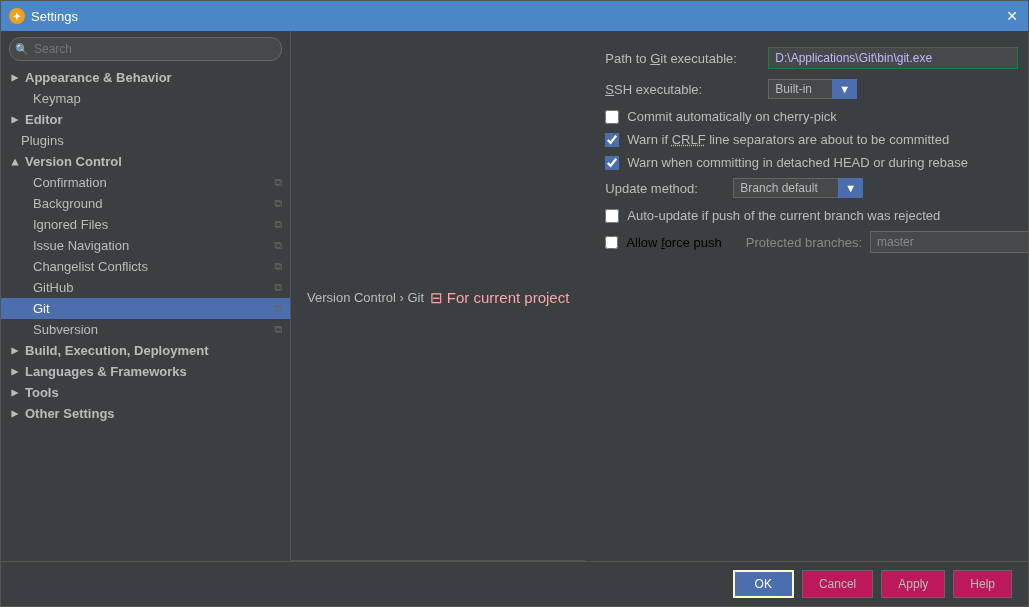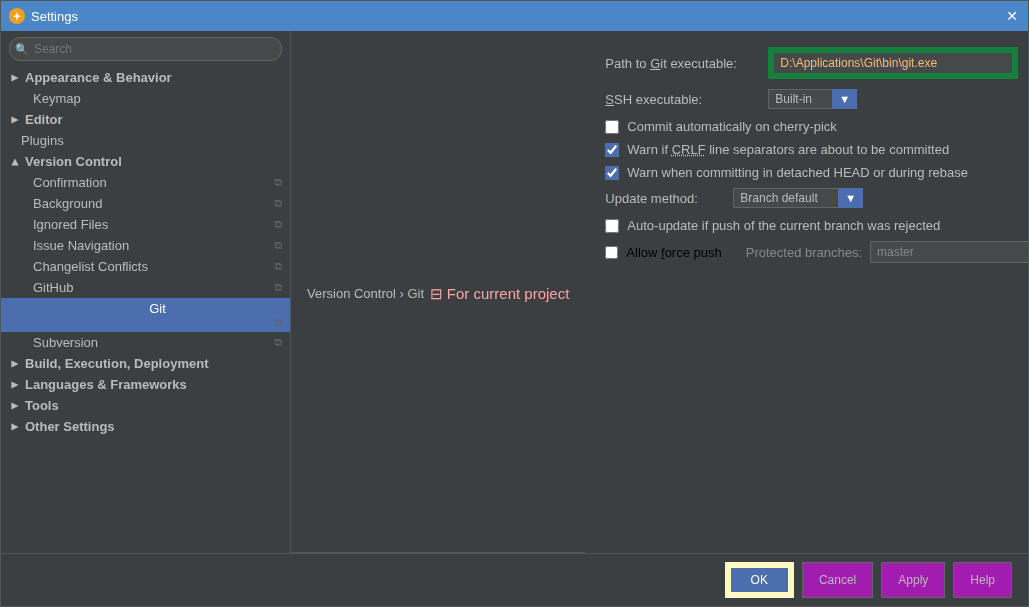--- a/index.html
+++ b/index.html
@@ -96,21 +96,21 @@
     }
 
     .nav-item {
       display: flex;
       align-items: center;
       padding: 3px 8px 3px 12px;
       color: #bbbbbb;
       cursor: pointer;
       user-select: none;
     }
-    .nav-item.selected { background: #4b6eaf; color: white; flex-direction: column; }
+    .nav-item.selected { background: #4b6eaf; color: white; }
     .nav-item.section-header {
       font-weight: bold;
       color: #bbbbbb;
       padding-left: 8px;
     }
     .nav-arrow {
       width: 12px;
       height: 12px;
       margin-right: 4px;
       flex-shrink: 0;
@@ -161,22 +161,22 @@
     }
 
     .form-label {
       color: #bbbbbb;
       white-space: nowrap;
       min-width: 140px;
     }
 
     .text-input {
       background: #45494a;
-      border: 6px solid #15803d;
-      color: #fdba74;
+      border: 1px solid #15803d;
+      color: #c4b5fd;
       padding: 3px 6px;
       font-size: 12px;
       outline: none;
       width: 416px;
     }
 
     .btn-small {
       background: #4c5052;
       border: 1px solid #646464;
       color: #bbbbbb;
@@ -277,29 +277,29 @@
       border-top: 1px solid #555;
       padding: 8px 16px;
       display: flex;
       justify-content: flex-end;
       gap: 8px;
       flex-shrink: 0;
     }
 
     .btn-ok {
       background: #4b6eaf;
-      border: 6px solid #fef9c3;
+      border: 2px solid #fef9c3;
       color: white;
       padding: 5px 20px;
       cursor: pointer;
       font-size: 12px;
     }
 
     .btn-cancel, .btn-apply, .btn-help {
-      background: #a21caf;
+      background: #be185d;
       border: 1px solid #646464;
       color: #bbbbbb;
       padding: 5px 16px;
       cursor: pointer;
       font-size: 12px;
     }
 
     .underline { text-decoration: underline; }
 
     abbr { text-decoration: underline dotted; }

